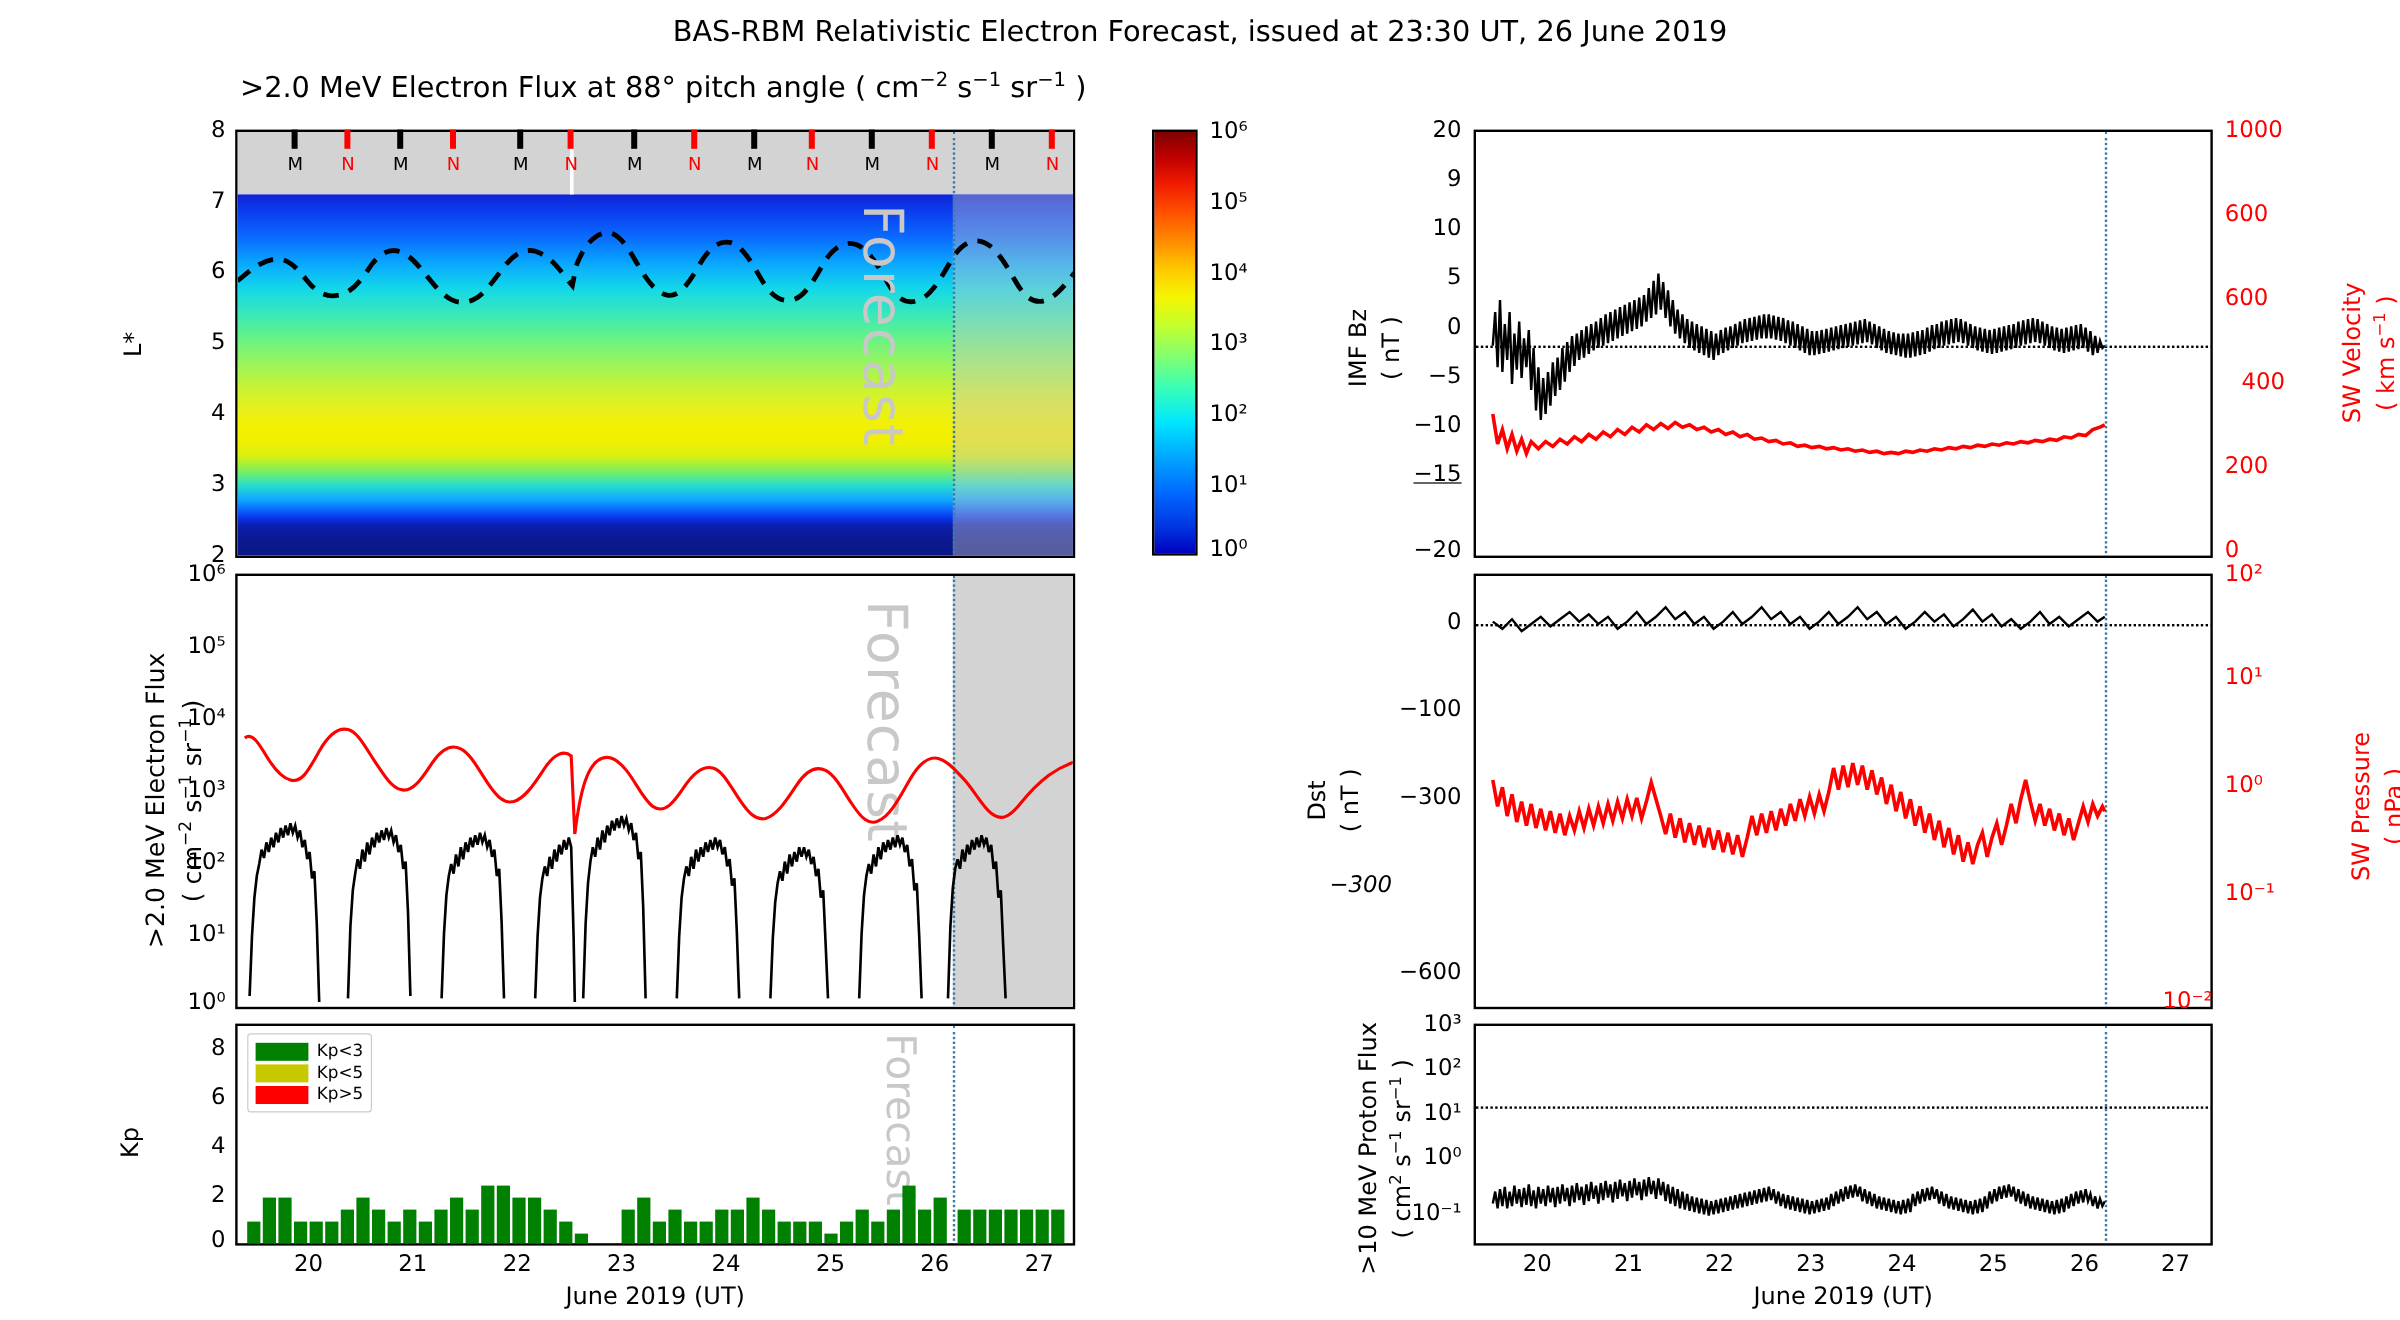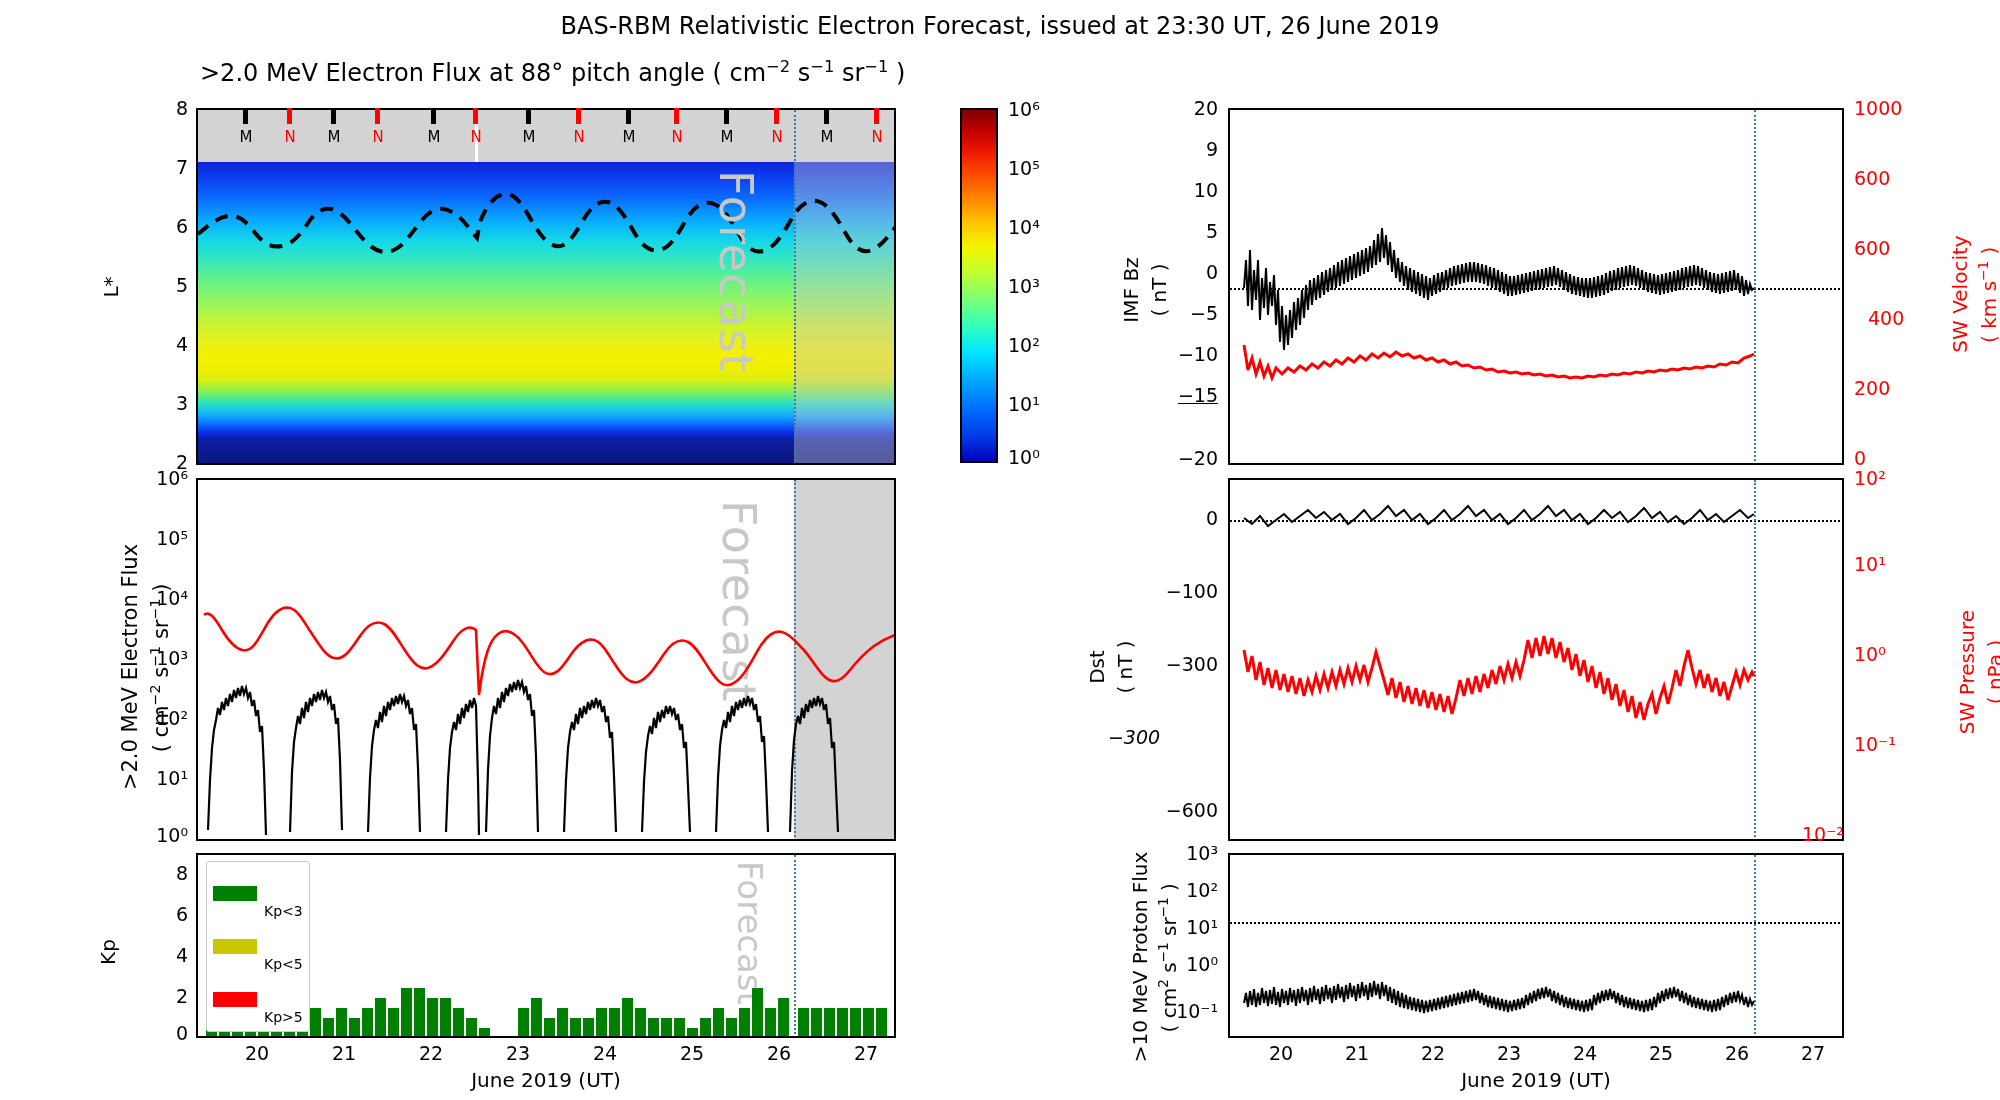--- a/index.html
+++ b/index.html
@@ -14,21 +14,21 @@
   .grey{background:#d3d3d3;}
   .fcText{color:#c8c8c8;font-size:46px;letter-spacing:1px;}
   .fcText2{color:#c8c8c8;font-size:34px;}
   .tkx{position:absolute;width:2px;background:#000;}
   .mn{font-size:15px;text-align:center;}
   .vline{position:absolute;width:0;border-left:2px dotted #3a7ca5;}
   .hdot{position:absolute;height:0;border-top:2px dotted #000;}
   .lgbox{position:absolute;background:#fff;border:1px solid #ccc;border-radius:3px;padding:4px 6px;}
   .lgrow{display:flex;align-items:center;gap:7px;margin:2px 0;}
   .lgsw{width:44px;height:15px;display:inline-block;}
-  .lgtx{font-size:14px;margin-top:35px;}
+  .lgtx{font-size:14px;}
 </style>
 </head>
 <body>
 
 <div class="abs ttl" style="left:0;top:12px;width:2000px;text-align:center;">BAS-RBM Relativistic Electron Forecast, issued at 23:30 UT, 26 June 2019</div>
 
 <div class="abs ttl" style="left:200px;top:57px;white-space:nowrap;">
   <span>&gt;2.0 MeV Electron Flux at 88</span><span>°</span><span> pitch angle ( cm</span><span class="sup">−2</span><span> s</span><span class="sup">−1</span><span> sr</span><span class="sup">−1</span><span> )</span>
 </div>
 

